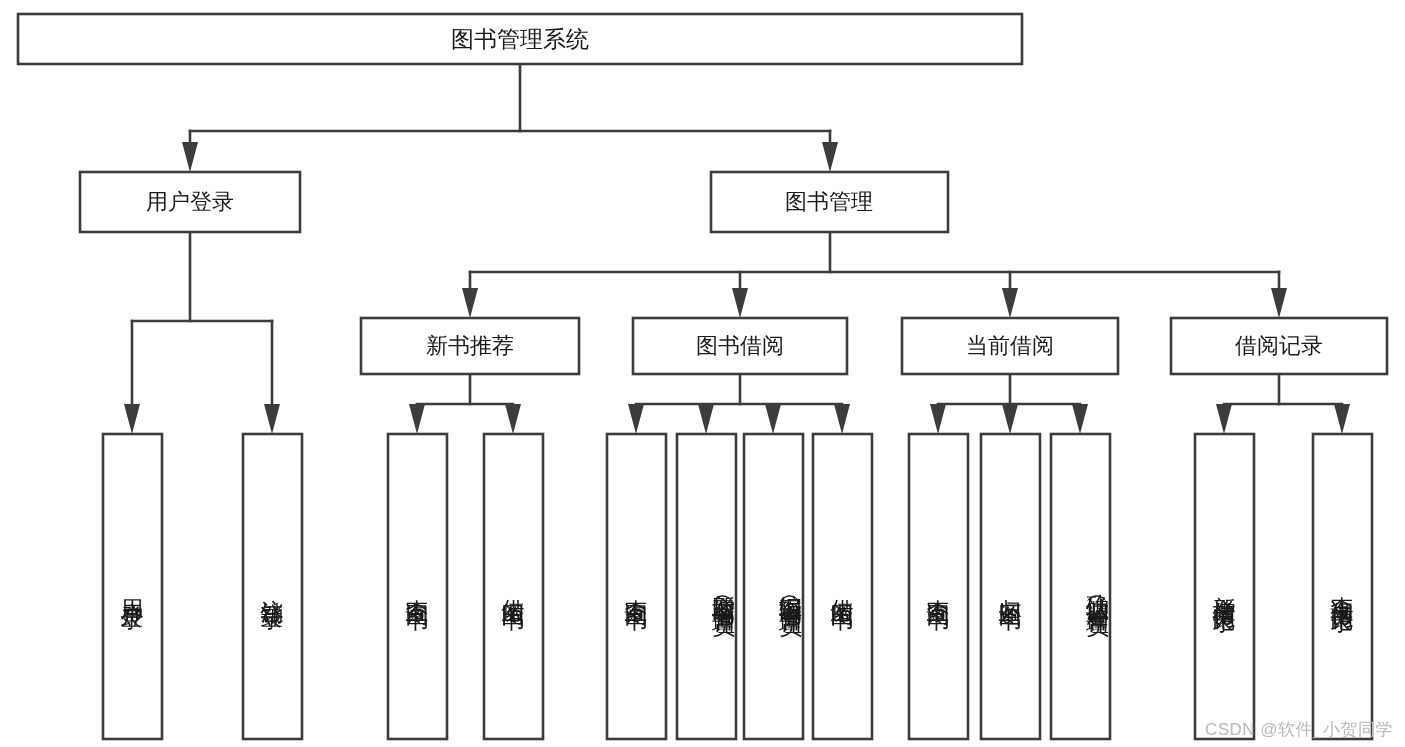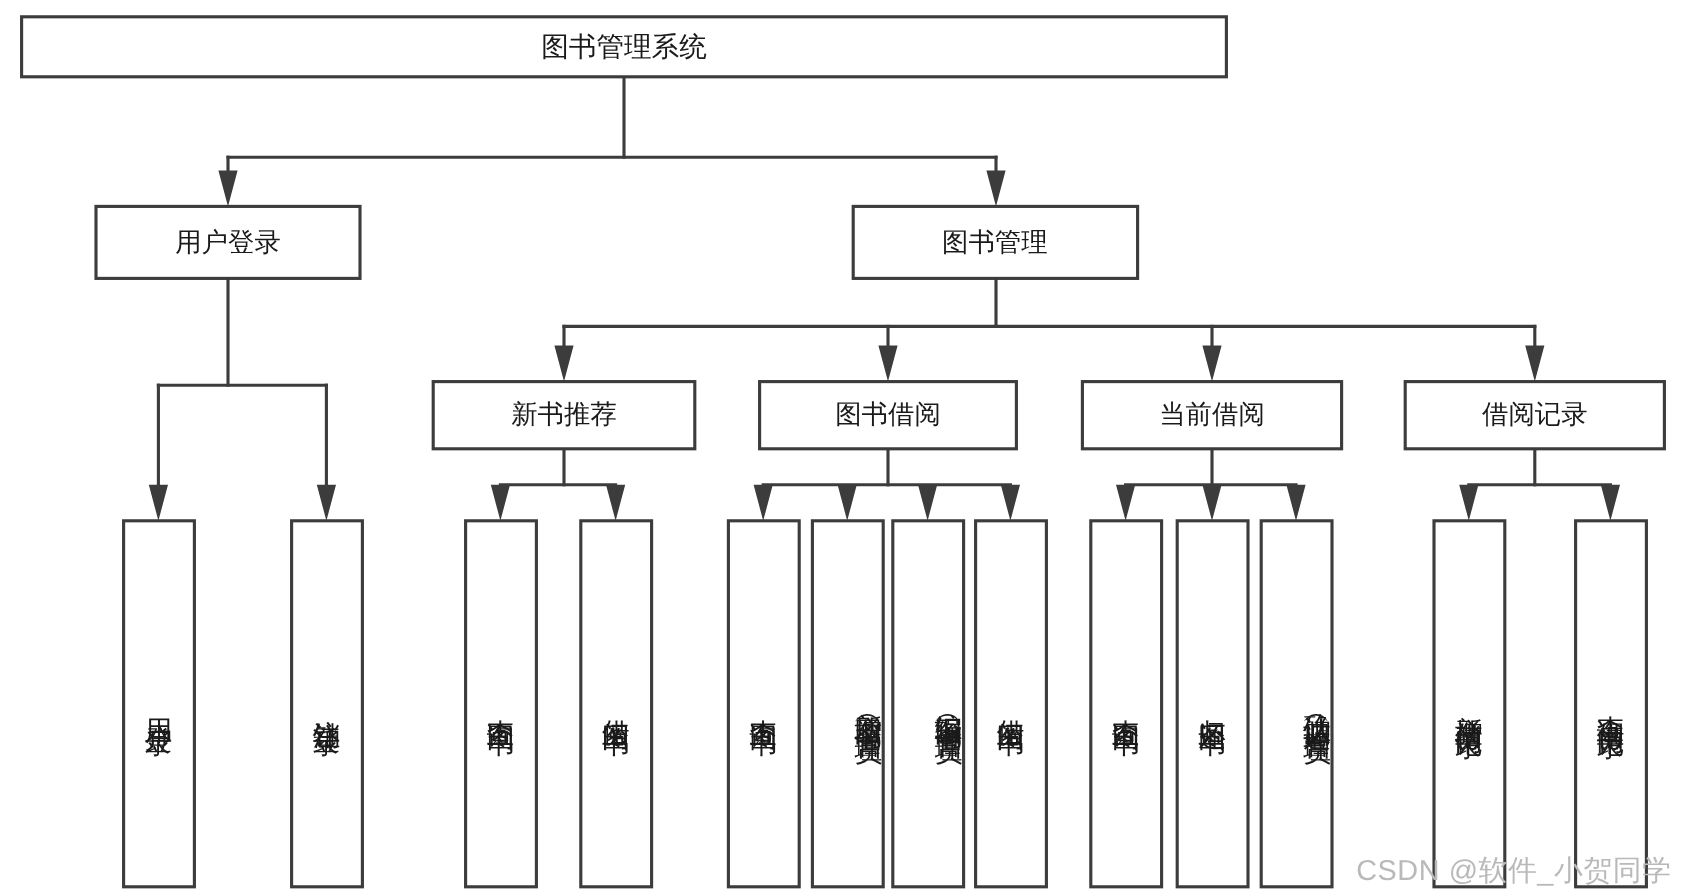--- a/index.html
+++ b/index.html
@@ -66,21 +66,21 @@
     letter-spacing: 3px;
     color: #1a1a1a;
     white-space: nowrap;
     pointer-events: none;
   }
   .watermark {
     position: absolute;
     right: 12px;
     bottom: 6px;
     font-family: "Liberation Sans", "DejaVu Sans", sans-serif;
-    font-size: 24px;
+    font-size: 17px;
     color: #b9b9b9;
     letter-spacing: 0.5px;
     white-space: nowrap;
   }
 </style>
 </head>
 <body>
 
 <div id="diagram-root">
 

